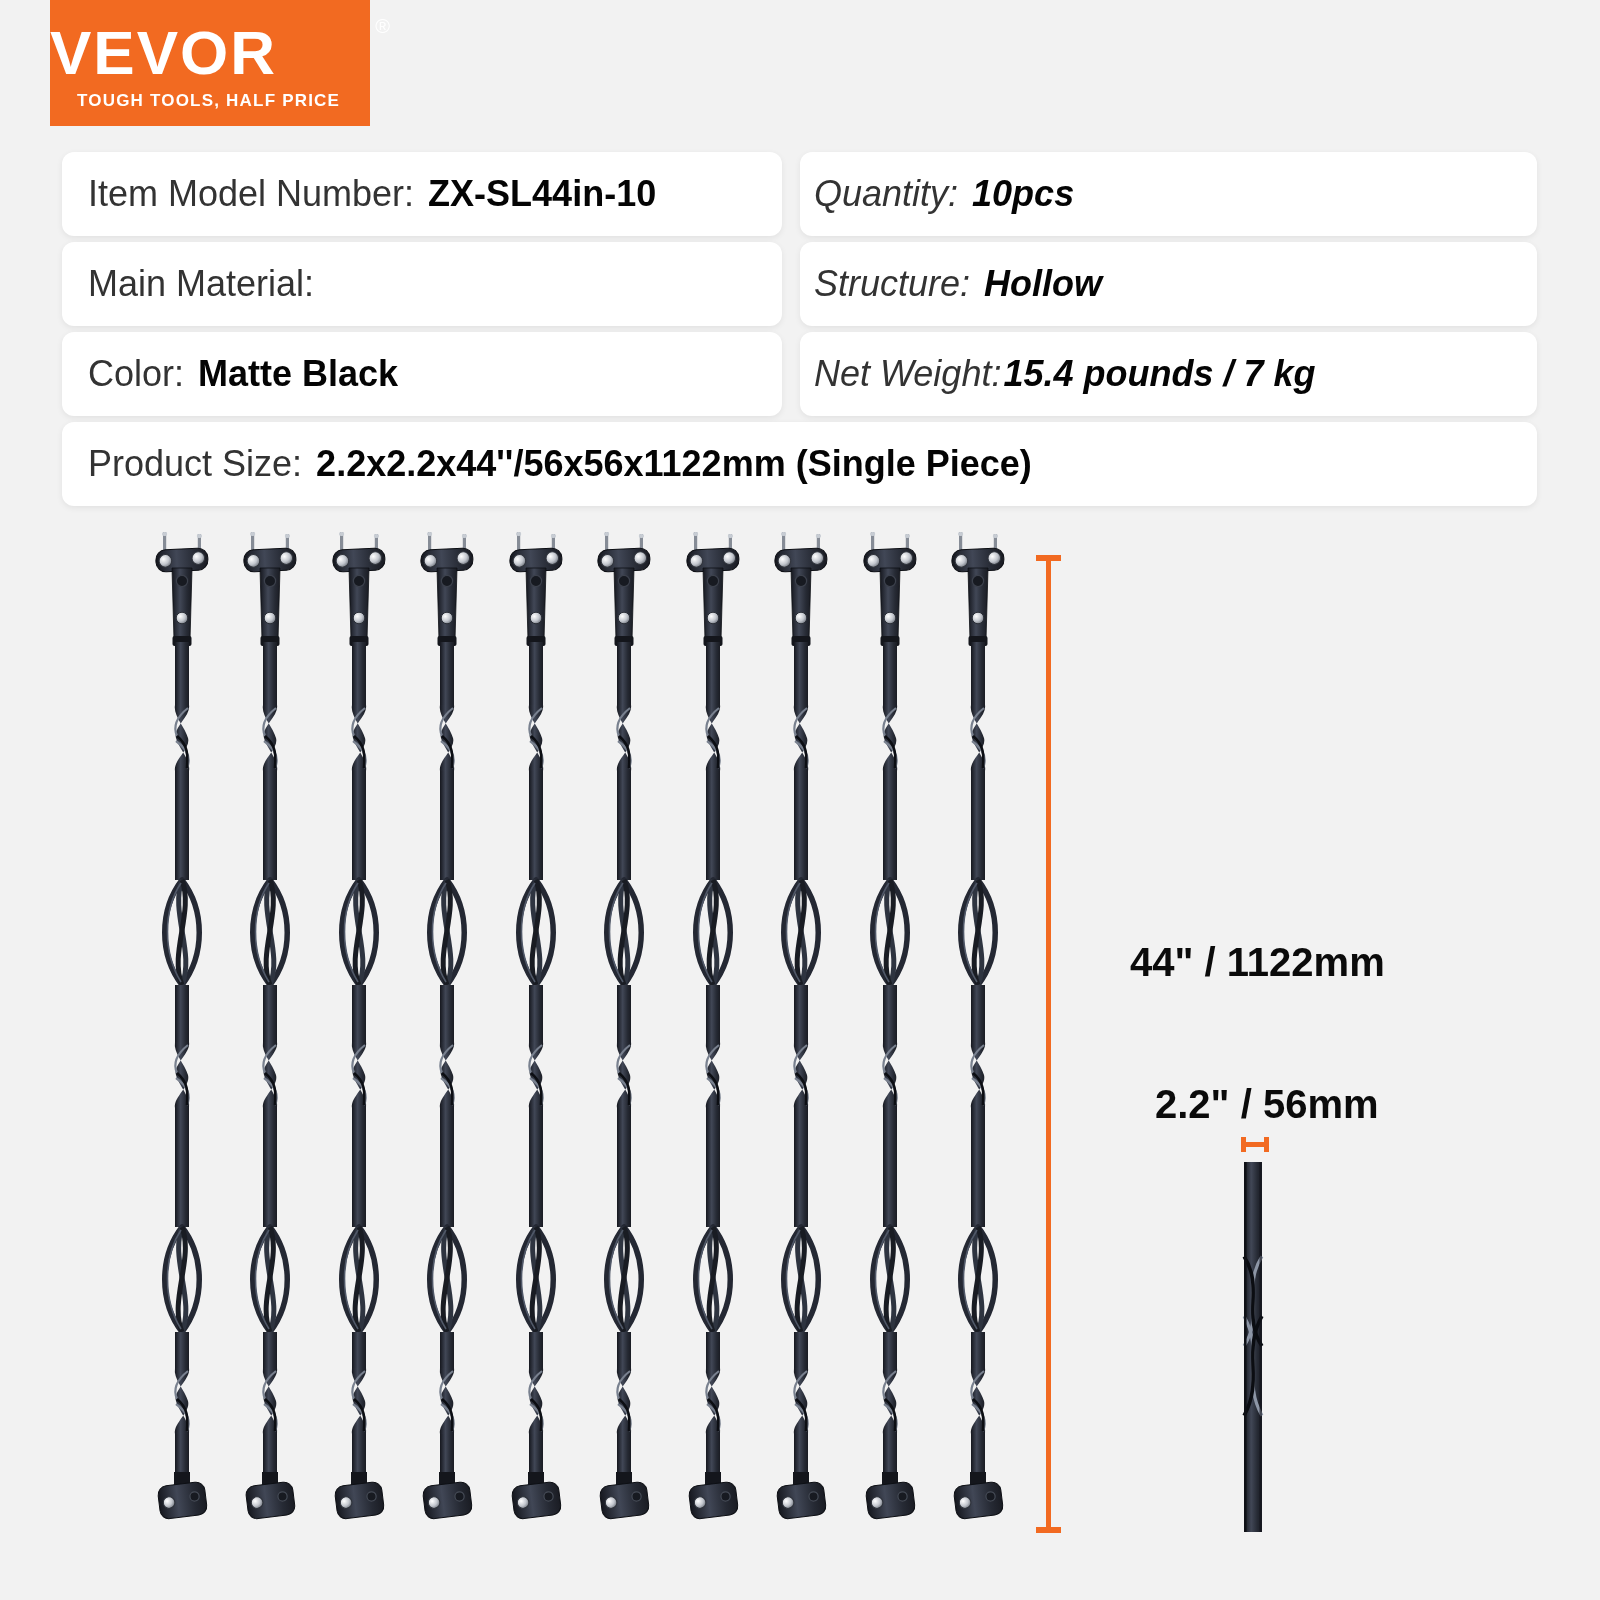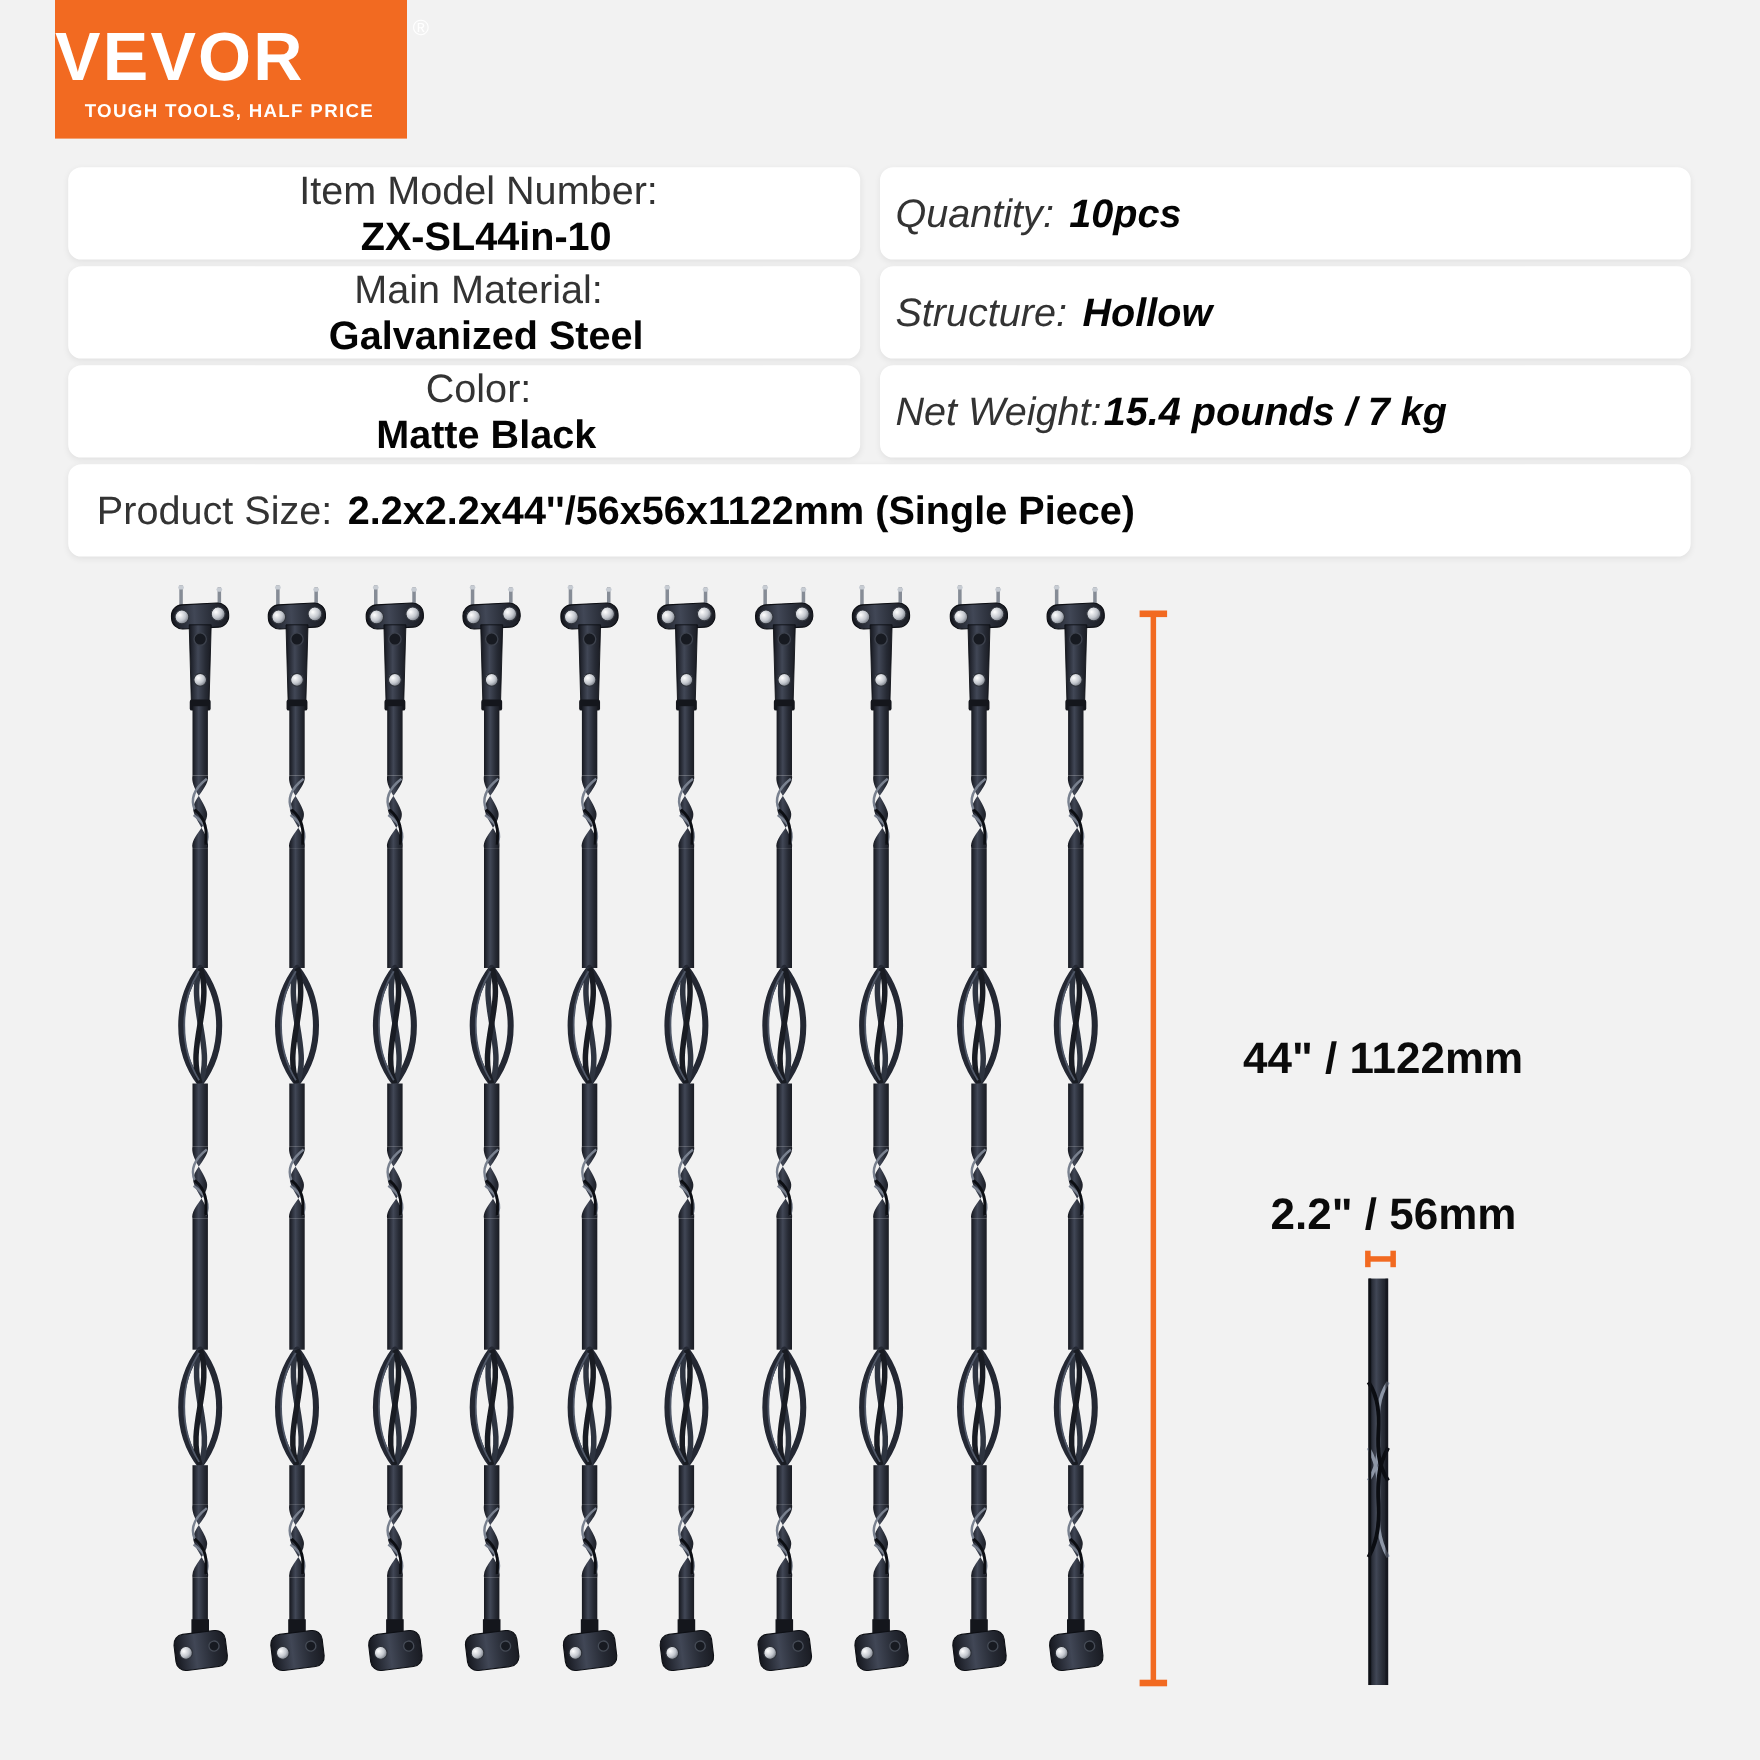--- a/index.html
+++ b/index.html
@@ -37,21 +37,21 @@
   
   .card{
     position:absolute;height:84px;background:var(--card);
     border-radius:12px;box-shadow:0 2px 6px rgba(0,0,0,0.07);
     display:flex;align-items:center;
     font-size:36px;color:#333;
     padding-left:26px;white-space:nowrap;
   }
   .card .value{font-weight:bold;color:#040404;margin-left:14px;}
   .card.tight .value{margin-left:2px;}
-  .col-left{left:62px;width:720px;flex-direction:column;}
+  .col-left{left:62px;width:720px;}
   .col-right{left:800px;width:737px;padding-left:14px;font-style:italic;}
   .row1{top:152px;}
   .row2{top:242px;}
   .row3{top:332px;}
   .row4{top:422px;left:62px;width:1475px;}
   
   .balusters{
     position:absolute;left:150px;top:532px;width:860px;height:1000px;
     display:flex;justify-content:space-between;
   }
@@ -98,21 +98,20 @@
   <div class="card col-left row1">
     <span class="label">Item Model Number:</span>
     <span class="value">ZX-SL44in-10</span>
   </div>
   <div class="card col-right row1">
     <span class="label">Quantity:</span>
     <span class="value">10pcs</span>
   </div>
   <div class="card col-left row2">
     <span class="label">Main Material:</span>
-    <span class="value">Galvanized Steel</span>
   </div>
   <div class="card col-right row2">
     <span class="label">Structure:</span>
     <span class="value">Hollow</span>
   </div>
   <div class="card col-left row3">
     <span class="label">Color:</span>
     <span class="value">Matte Black</span>
   </div>
   <div class="card col-right row3 tight">

